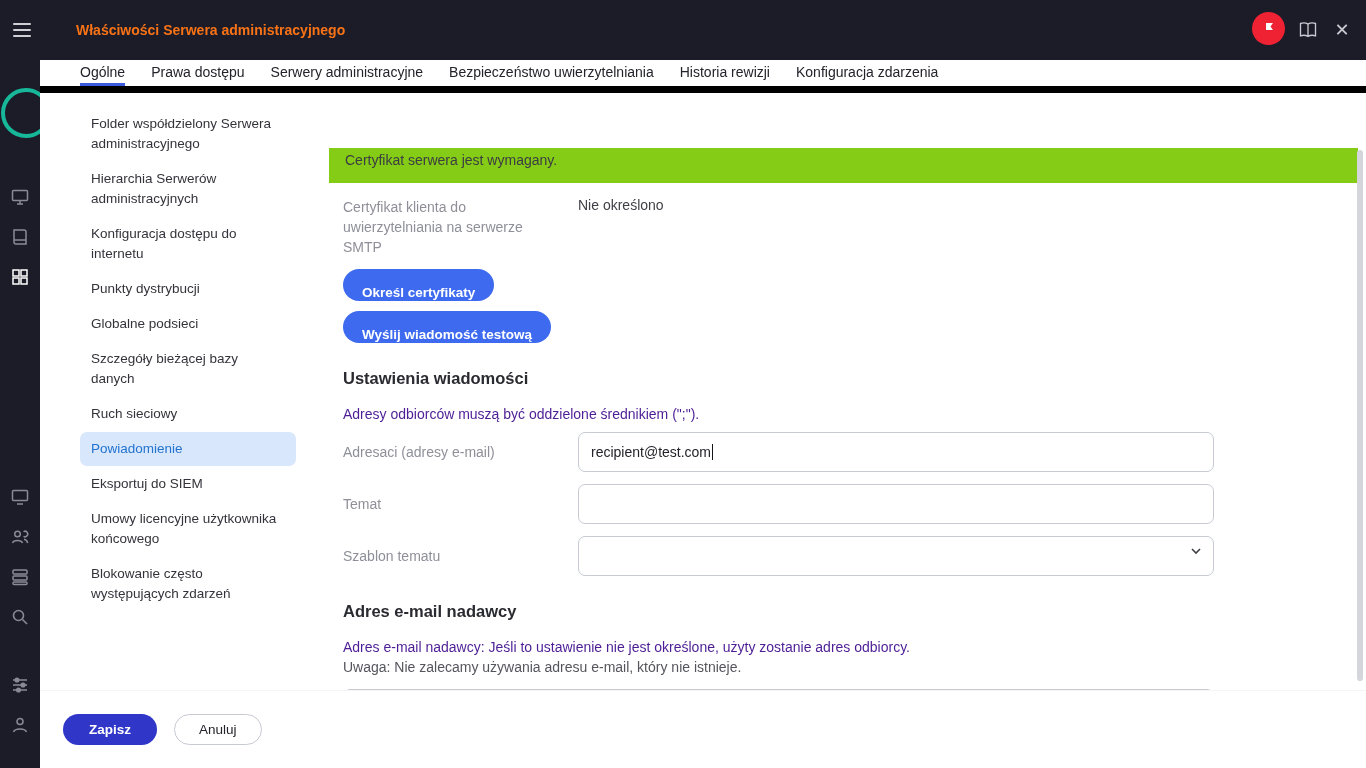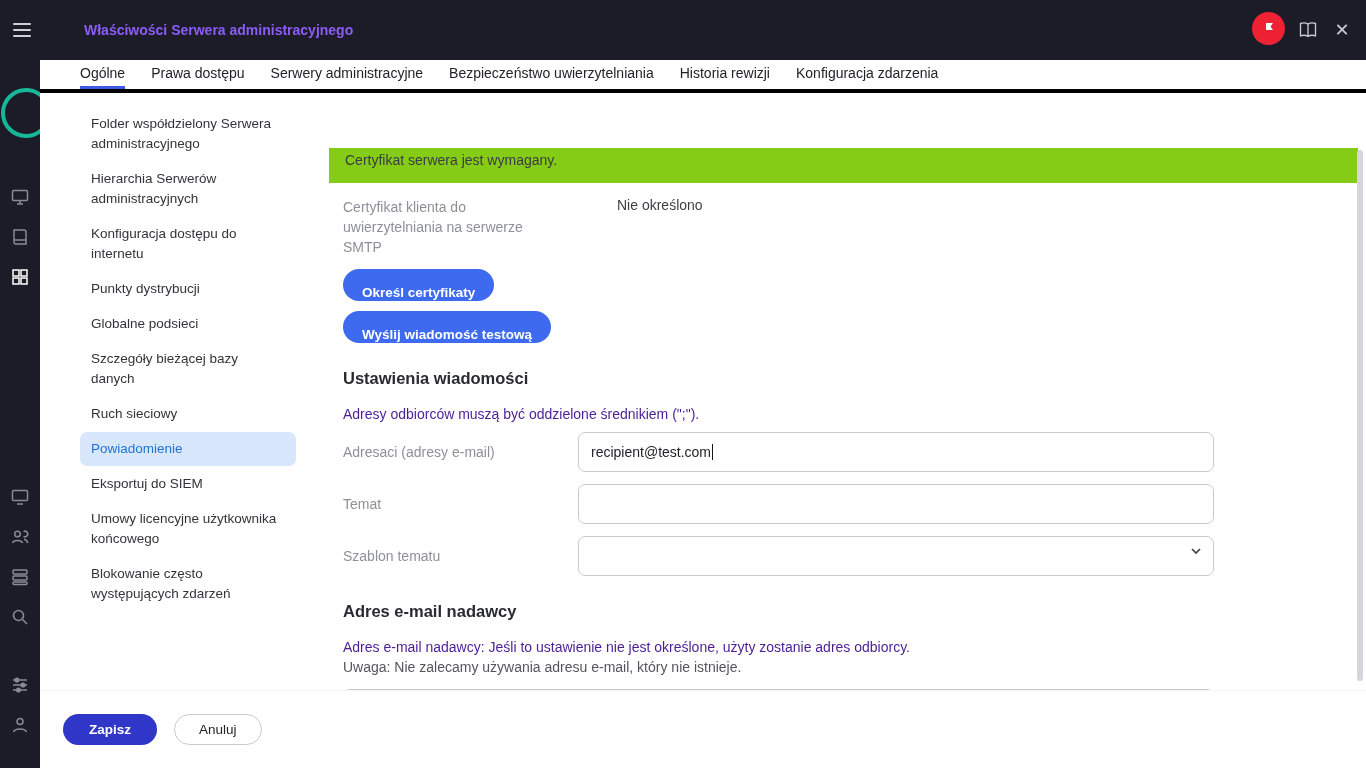--- a/index.html
+++ b/index.html
@@ -3,37 +3,37 @@
 <meta charset="utf-8">
 <style>
   html,body{margin:0;padding:0;}
   .page{position:relative;width:1366px;height:768px;background:#fff;overflow:hidden;
         font-family:"Liberation Sans",sans-serif;color:#23232b;}
 
   
   .header{position:absolute;left:0;top:0;width:1366px;height:60px;background:#1c1c29;z-index:40;}
   .hamburger{position:absolute;left:13px;top:23px;width:18px;height:14px;cursor:pointer;}
   .hamburger span{display:block;height:2px;background:#cfd0d6;margin-bottom:4px;border-radius:1px;}
-  .header-title{position:absolute;left:84px;top:22px;color:#8b5cf6;font-size:14px;font-weight:bold;}
+  .header-title{position:absolute;left:76px;top:22px;color:#f97316;font-size:14px;font-weight:bold;}
   .logo-circle{position:absolute;left:1252px;top:12px;width:33px;height:33px;border-radius:50%;
                background:#ef2233;display:flex;align-items:center;justify-content:center;cursor:pointer;}
   .hdr-icon{position:absolute;top:19px;width:22px;height:22px;color:#c9cad1;cursor:pointer;
             display:flex;align-items:center;justify-content:center;}
   .hdr-book{left:1297px;}
   .hdr-close{left:1331px;font-size:18px;line-height:22px;}
 
   .rail{position:absolute;left:0;top:60px;width:40px;height:708px;background:#1c1c29;overflow:hidden;z-index:35;}
   .teal-ring{position:absolute;left:1px;top:28px;width:42px;height:42px;border:4px solid #17b79a;border-radius:50%;}
   .rail-icon{position:absolute;left:10px;width:20px;height:20px;color:#8a8a96;cursor:pointer;}
   .rail-icon.active{color:#ffffff;}
   .rail-icon svg{display:block;}
 
   
   .tabbar{position:absolute;left:40px;top:60px;width:1326px;height:33px;background:#fff;
-          border-bottom:4px solid #000000;display:flex;align-items:stretch;padding-left:40px;
+          border-bottom:7px solid #000000;display:flex;align-items:stretch;padding-left:40px;
           gap:26px;box-sizing:border-box;z-index:30;}
   .tab{display:flex;align-items:center;font-size:14px;color:#23232b;border-bottom:3px solid transparent;
        box-sizing:border-box;cursor:pointer;white-space:nowrap;}
   .tab.active{border-bottom-color:#3d5be0;font-weight:normal;}
 
   
   .leftnav{position:absolute;left:40px;top:93px;width:272px;height:597px;background:#fff;
            padding:14px 16px 0 40px;box-sizing:border-box;z-index:10;}
   .nav-item{font-size:13.5px;color:#33333b;line-height:20px;padding:7px 11px;border-radius:7px;
             cursor:pointer;margin-bottom:1px;}
@@ -46,21 +46,21 @@
   .subtab{font-size:14px;color:#23232b;padding:0 1px 12px;border-bottom:3px solid transparent;cursor:pointer;}
   .subtab.active{color:#2f6ce0;border-bottom-color:#2f6ce0;}
 
   .scroll{position:absolute;left:0;top:55px;width:1054px;height:542px;overflow:hidden;}
   .banner{margin:0 8px 0 17px;height:35px;background:#84cc16;display:flex;align-items:flex-start;
           padding:2px 0 0 16px;box-sizing:border-box;overflow:hidden;}
   .banner-text{font-size:14px;color:#3c3c42;line-height:20px;}
 
   .body{padding-left:31px;}
   .field-row{display:flex;align-items:center;margin-bottom:12px;}
-  .field-row.top{align-items:flex-start;gap:39px;}
+  .field-row.top{align-items:flex-start;}
   .f-label{width:235px;flex:0 0 235px;font-size:14px;color:#8f8f99;line-height:20px;box-sizing:border-box;padding-right:25px;}
   .f-value{font-size:14px;color:#3f3f46;}
   .cert-row{margin-top:14px;}
   .cert-row .f-label{width:235px;flex:0 0 235px;}
 
   .btn-blue{display:inline-flex;align-items:center;height:32px;padding:16px 19px;border:none;border-radius:18px;
             background:#3d6aef;color:#fff;font-size:13.5px;font-weight:bold;cursor:pointer;
             font-family:"Liberation Sans",sans-serif;}
   .btn-stack{margin-top:8px;}
   .btn-stack .btn-blue{display:block;margin-bottom:10px;}

